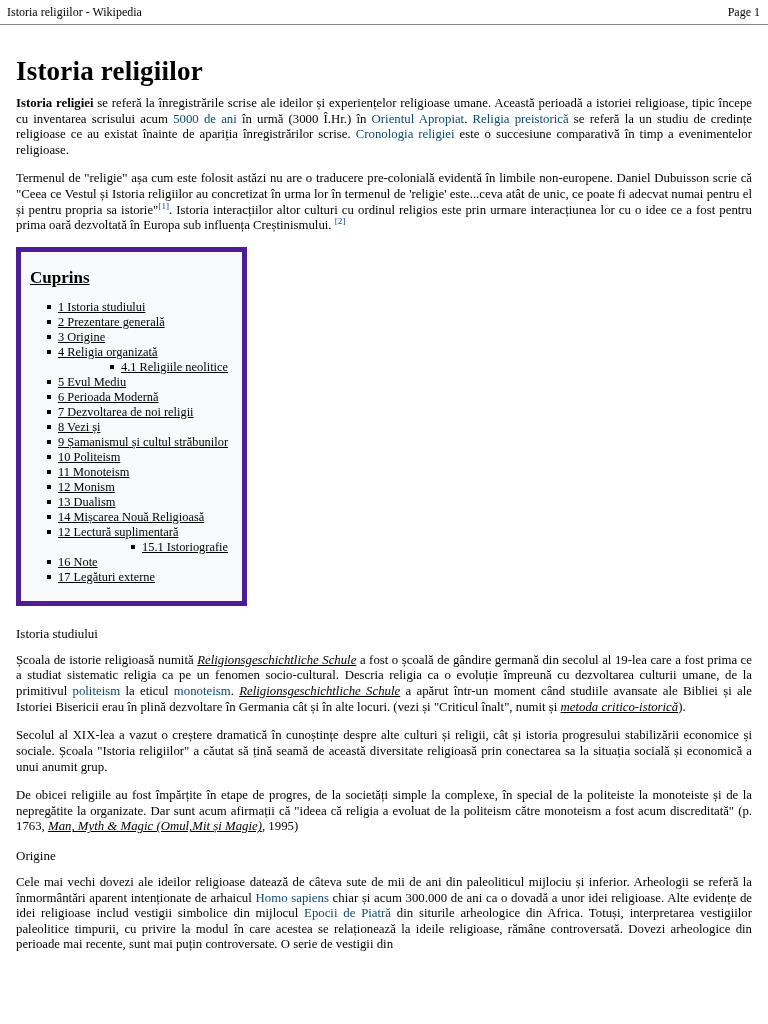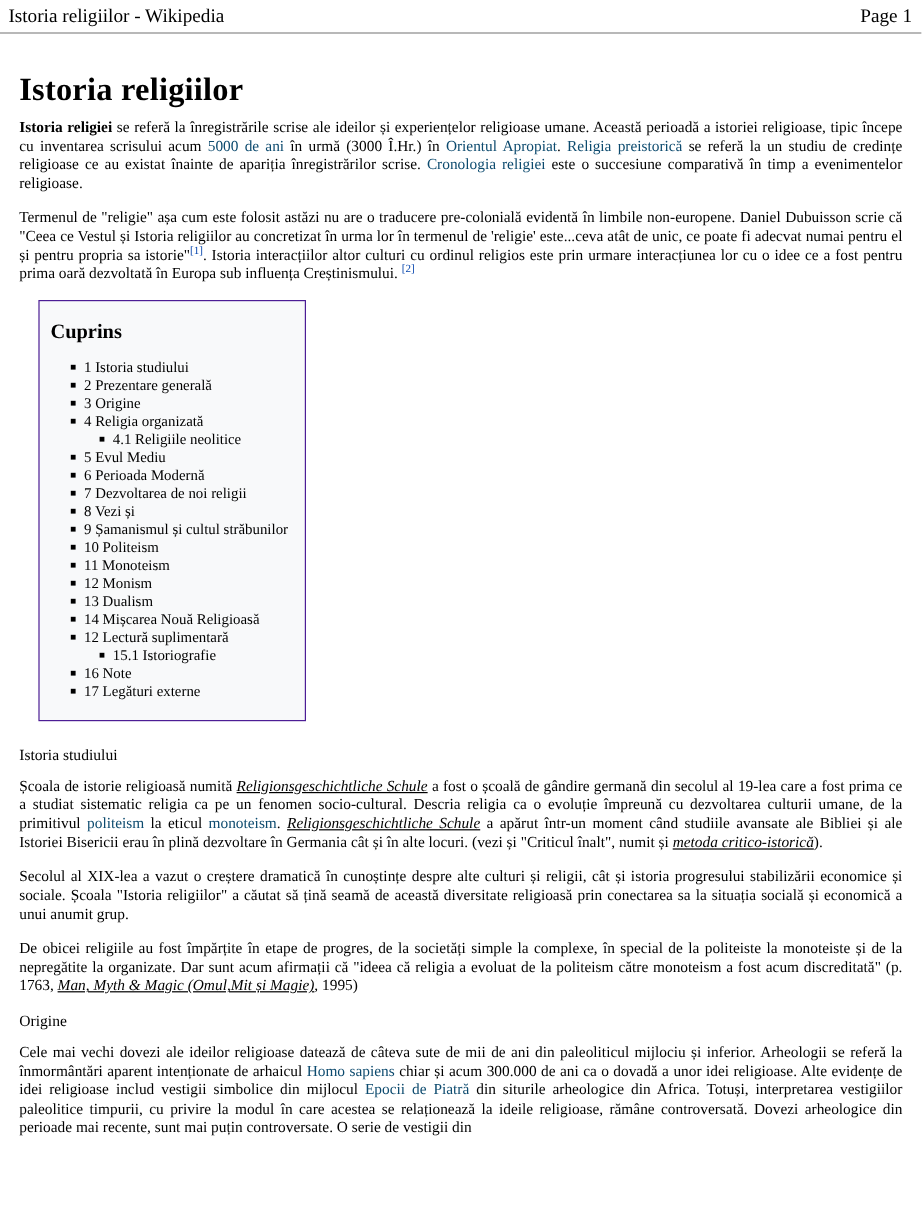--- a/index.html
+++ b/index.html
@@ -10,21 +10,21 @@
     overflow: hidden;
     background: #ffffff;
     color: #000000;
     font-family: "Liberation Serif", "DejaVu Serif", serif;
   }
   .print-header {
     display: flex;
     justify-content: space-between;
     align-items: flex-end;
     padding: 5px 8px 4px 7px;
-    font-size: 16px;
+    font-size: 12px;
   }
   .header-rule {
     border: none;
     border-top: 1px solid #8a8a8a;
     margin: 0;
   }
   .content {
     padding: 0 16px;
   }
   h1.article-title {
@@ -48,42 +48,43 @@
   .seg-a { color: #0c4a6e; }
   .seg-sup {
     color: #0645ad;
     vertical-align: super;
     font-size: 0.72em;
     line-height: 0;
   }
   .toc {
     width: fit-content;
     min-width: 216px;
-    border: 1px solid #4c1d95;
+    border: 5px solid #4c1d95;
     background: #f8f9fa;
     padding: 16px 14px 16px 9px;
-    margin: 12px 0 20px 16px;
+    margin: 12px 0 20px 0;
+    text-decoration: underline;
   }
   .toc-title {
     font-size: 17px;
     font-weight: bold;
     margin: 0 0 12px 0;
   }
   .toc-list {
     list-style: none;
     margin: 0;
     padding: 0 0 0 17px;
     font-size: 12.4px;
   }
   .toc-list li {
     line-height: 15px;
     white-space: nowrap;
     cursor: pointer;
   }
-  .toc-list li.lvl2 { margin-left: 24px; }
+  .toc-list li.lvl2 { margin-left: 24px; text-align: right; }
   .sq {
     display: inline-block;
     width: 4px;
     height: 4px;
     background: #000;
     margin-right: 7px;
     vertical-align: 2px;
   }
   h2.section-heading {
     font-size: 13px;

